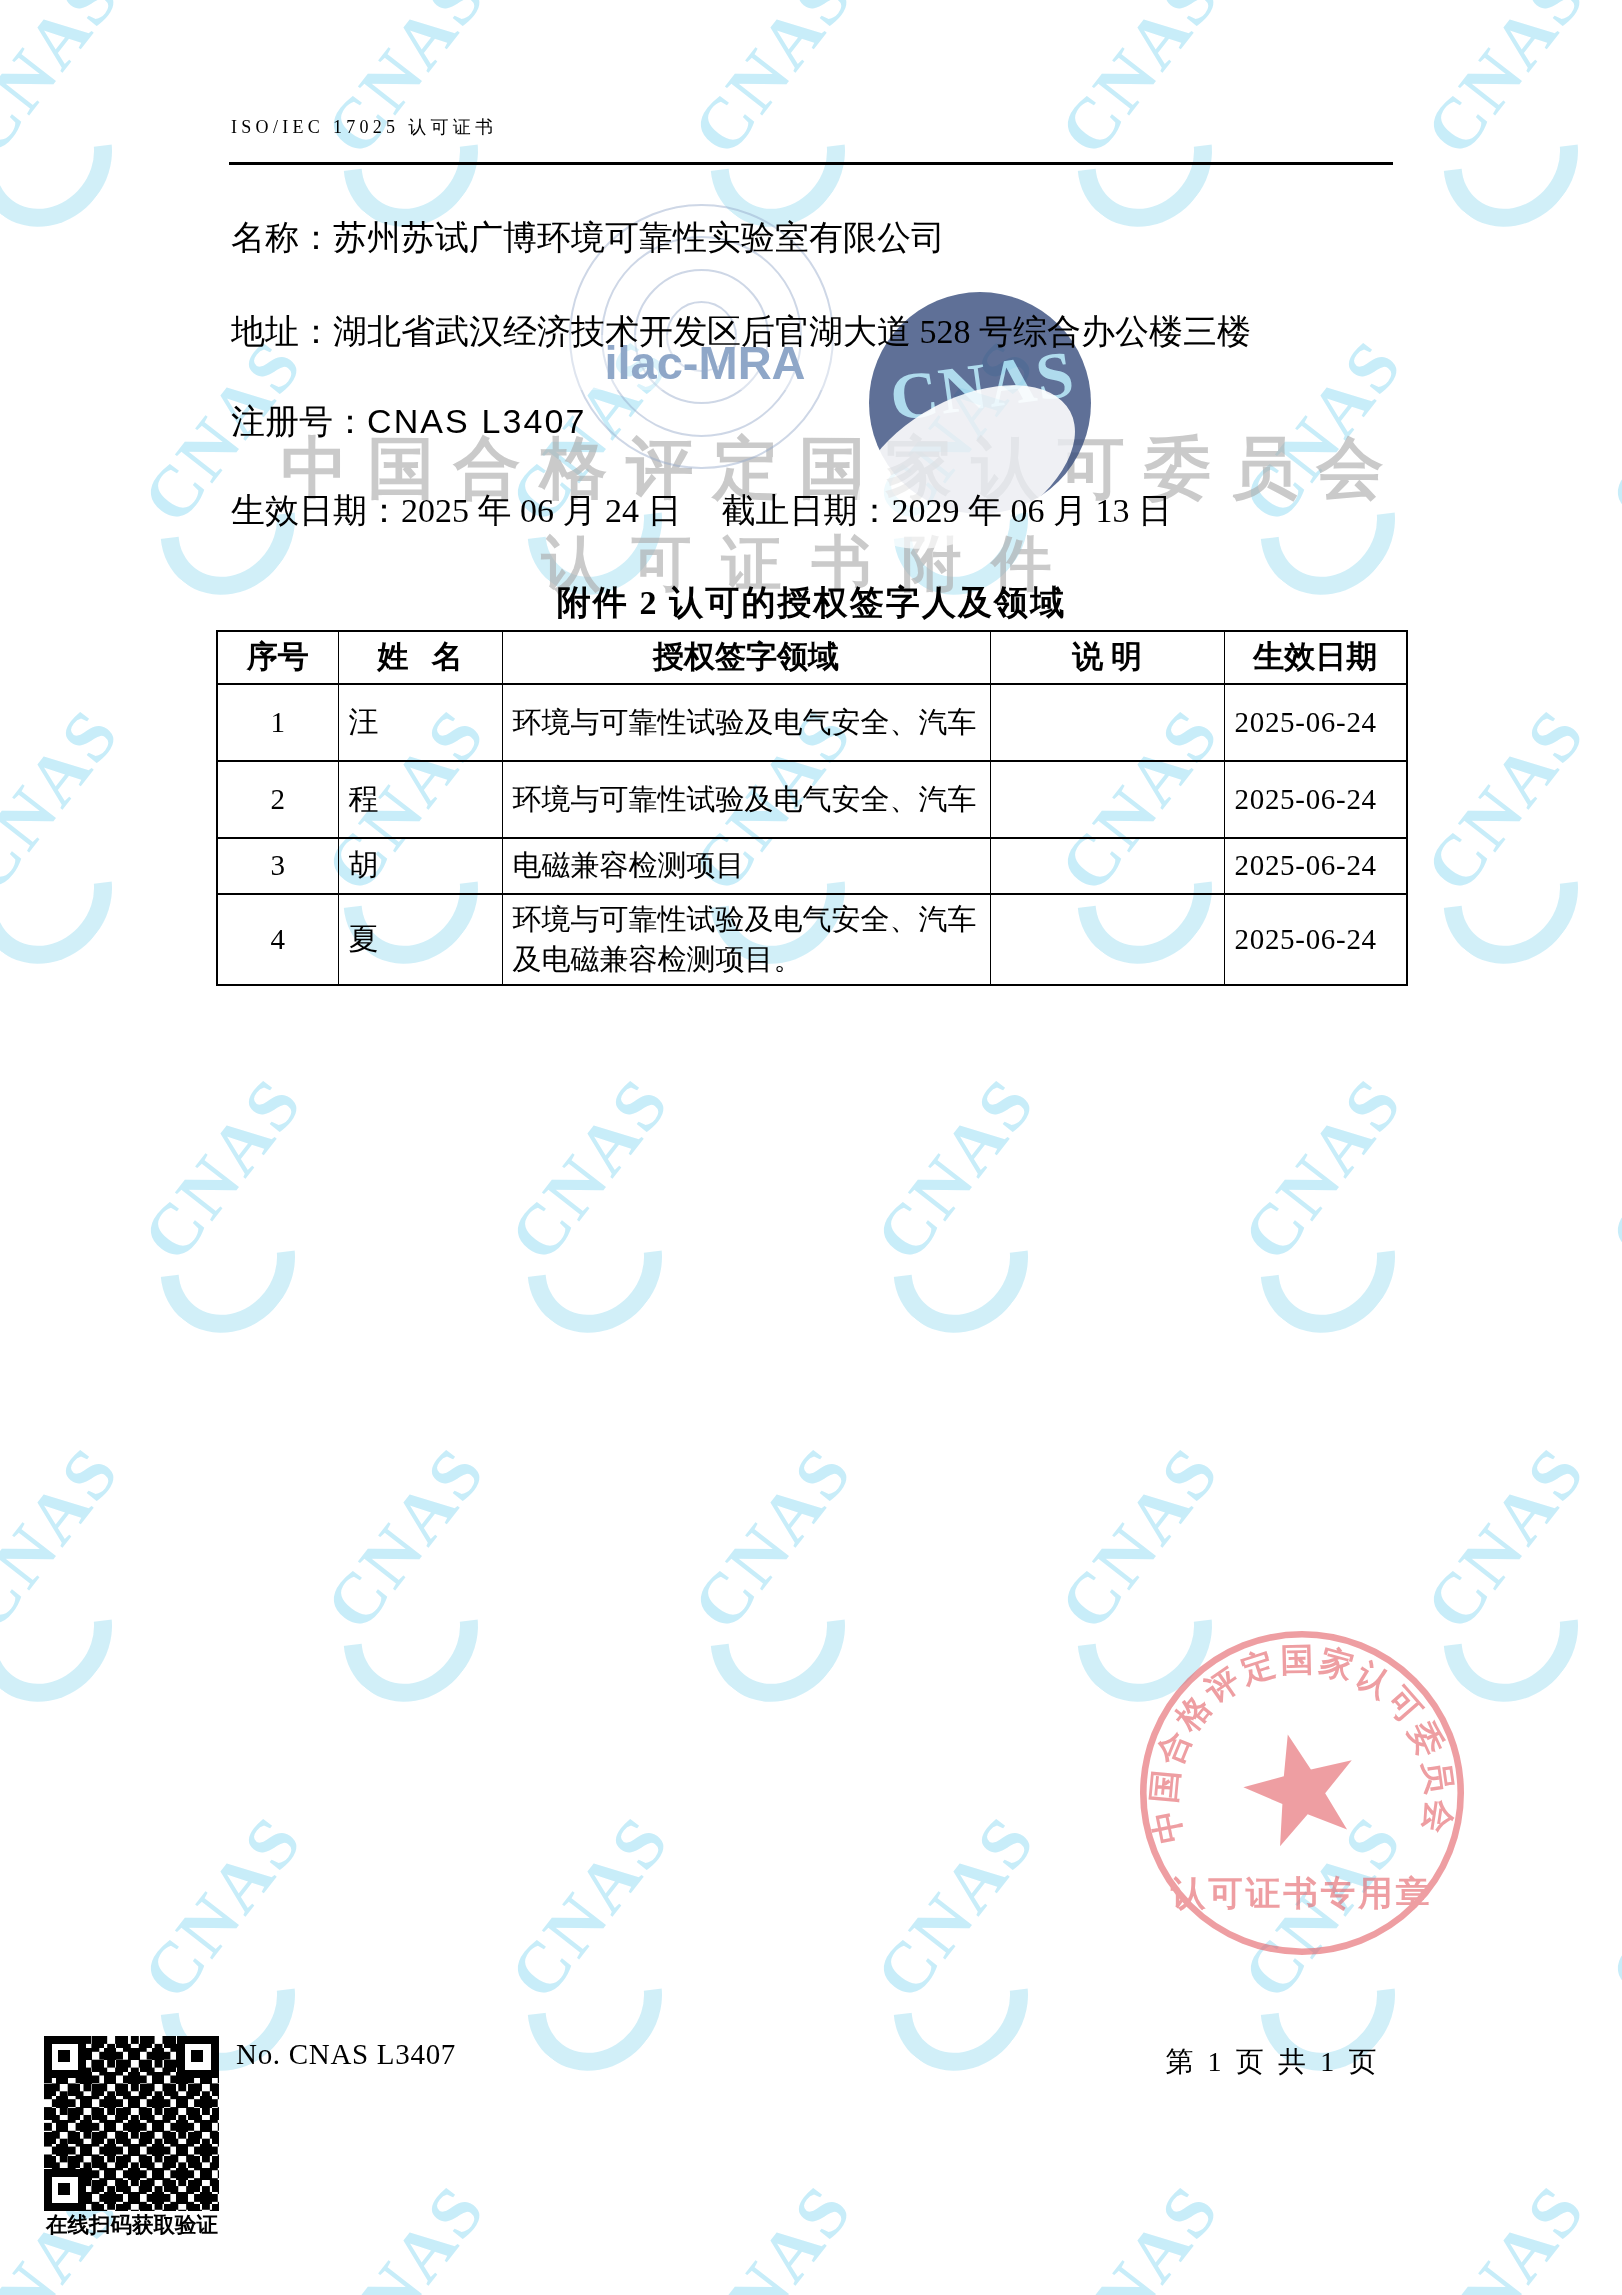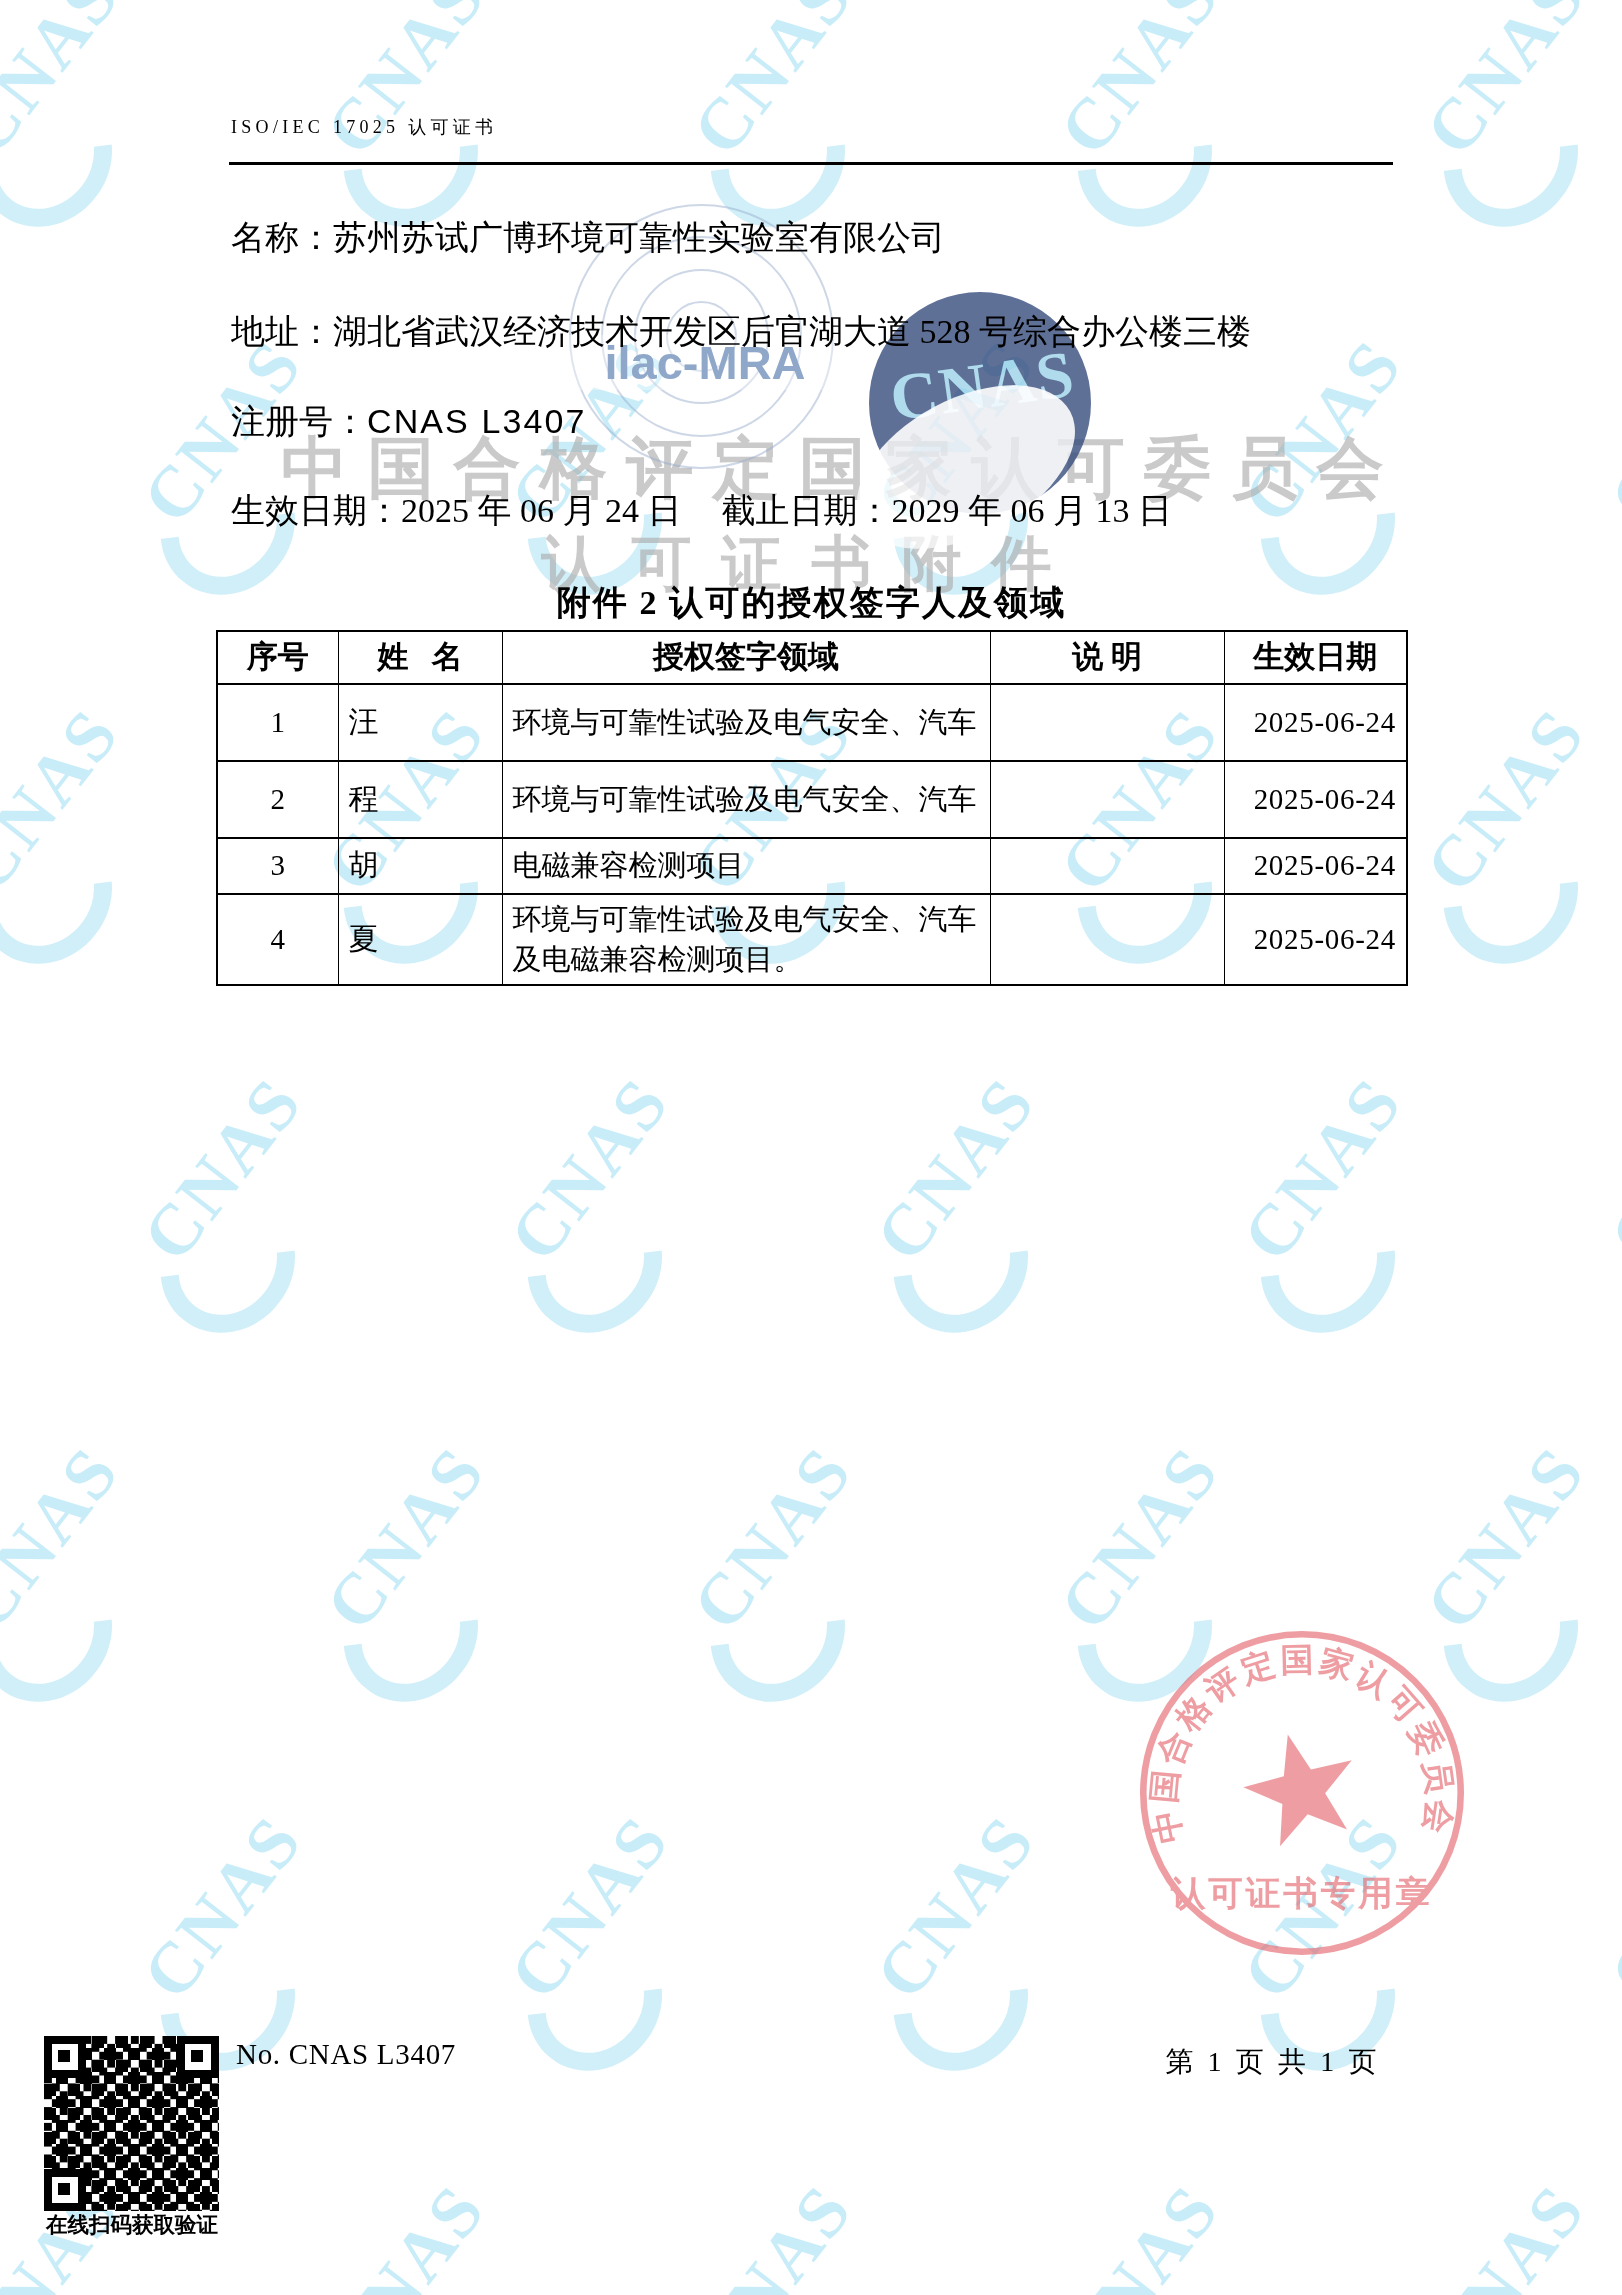--- a/index.html
+++ b/index.html
@@ -105,21 +105,21 @@
     vertical-align:middle;
   }
   #signers-table{border:2.9px solid #000;}
   #signers-table thead tr{border-bottom:2.9px solid #000;height:46px;}
   #signers-table tbody tr{border-bottom:2.1px solid #000;}
   #signers-table th{font-size:31px;font-weight:700;text-align:center;white-space:pre;}
   td.c-no{text-align:center;font-size:29px;}
   td.c-name{font-size:30px;padding-left:18.6px;}
   td.c-domain{font-size:29px;line-height:1.4;padding-left:14.3px;}
   td.c-note{}
-  td.c-date{text-align:right;font-size:29px;letter-spacing:0.7px;}
+  td.c-date{text-align:left;font-size:29px;letter-spacing:0.7px;}
   
   #stamp{position:absolute;z-index:6;left:1133px;top:1624px;opacity:.62;}
   
   #qr-code{
     position:absolute;z-index:6;left:44px;top:2036px;width:175px;height:175px;
     background:
       conic-gradient(from 90deg,#000 25%,transparent 0 50%,#000 0 75%,transparent 0) 0 0/24px 24px,
       conic-gradient(#000 25%,#fff 0 50%,#000 0 75%,#fff 0) 0 0/15.8px 15.8px;
   }
   .finder{position:absolute;width:42px;height:42px;border:8.6px solid #000;background:#fff;box-sizing:border-box;}

